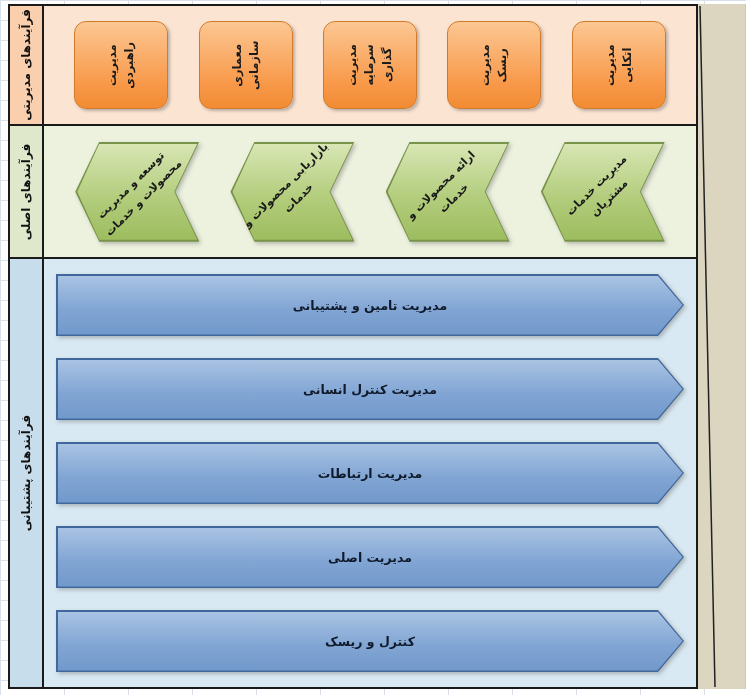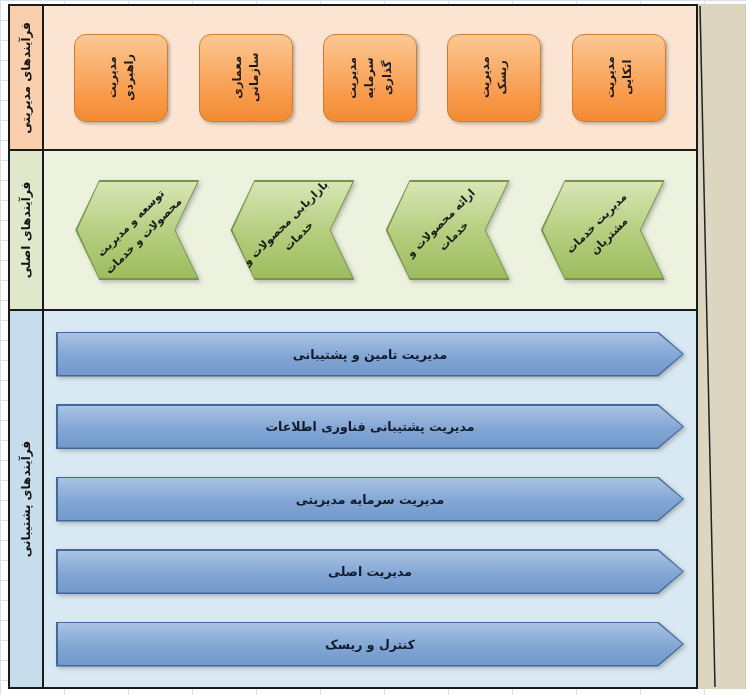--- a/index.html
+++ b/index.html
@@ -79,21 +79,21 @@
   .chev-text {
     position:absolute; inset:0; display:flex; align-items:center; justify-content:center;
   }
   .chev-text span {
     transform:rotate(-45deg); white-space:pre-line; text-align:center;
     font-size:11px; font-weight:bold; color:#1a1a1a; line-height:1.6;
   }
 
   
   .sarrow {
-    position:relative; height:45px; margin:11px 2px;
+    position:relative; height:62px; margin:11px 2px;
     filter:drop-shadow(2px 2px 2px rgba(110,110,110,.45));
   }
   .sarrow-bg {
     position:absolute; inset:0; background:#40689a;
     clip-path:polygon(0 0, calc(100% - 26px) 0, 100% 50%, calc(100% - 26px) 100%, 0 100%);
   }
   .sarrow-fill {
     position:absolute; inset:1.5px;
     background:linear-gradient(180deg,#a9c3e3 0%,#82a6d4 55%,#7299cb 100%);
     clip-path:polygon(0 0, calc(100% - 25px) 0, 100% 50%, calc(100% - 25px) 100%, 0 100%);
@@ -187,26 +187,26 @@
       </div>
       <div class="band-content">
         <div class="sarrow">
           <div class="sarrow-bg"></div>
           <div class="sarrow-fill"></div>
           <div class="sarrow-text">مدیریت تامین و پشتیبانی</div>
         </div>
         <div class="sarrow">
           <div class="sarrow-bg"></div>
           <div class="sarrow-fill"></div>
-          <div class="sarrow-text">مدیریت پشتیبانی فناوری اطلاعات</div>
-        </div>
-        <div class="sarrow">
-          <div class="sarrow-bg"></div>
-          <div class="sarrow-fill"></div>
-          <div class="sarrow-text">مدیریت سرمایه مدیریتی</div>
+          <div class="sarrow-text">مدیریت کنترل انسانی</div>
+        </div>
+        <div class="sarrow">
+          <div class="sarrow-bg"></div>
+          <div class="sarrow-fill"></div>
+          <div class="sarrow-text">مدیریت ارتباطات</div>
         </div>
         <div class="sarrow">
           <div class="sarrow-bg"></div>
           <div class="sarrow-fill"></div>
           <div class="sarrow-text">مدیریت اصلی</div>
         </div>
         <div class="sarrow">
           <div class="sarrow-bg"></div>
           <div class="sarrow-fill"></div>
           <div class="sarrow-text">کنترل و ریسک</div>

